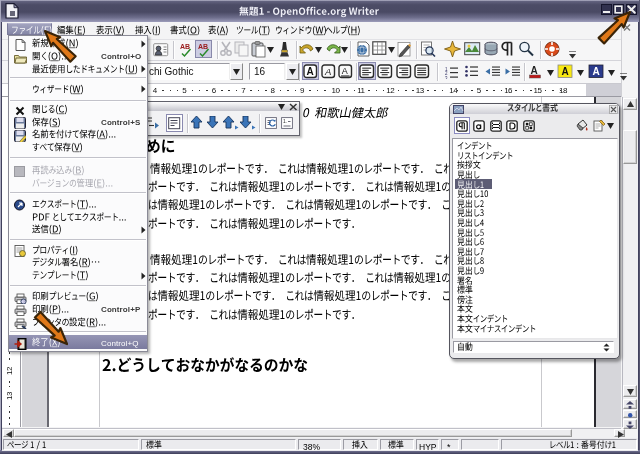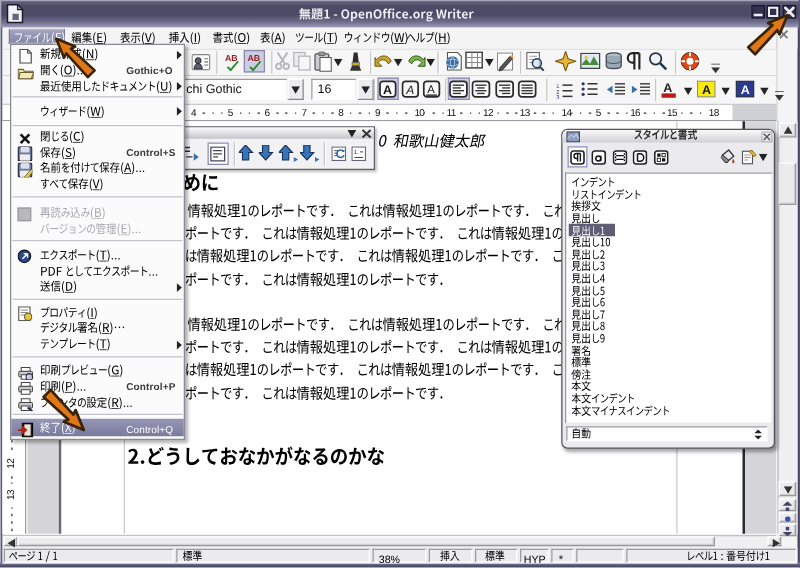--- a/index.html
+++ b/index.html
@@ -89,21 +89,21 @@
     <div class="abs" style="left:493.36px;top:89.5px;width:1.5px;height:1.5px;background:#333"></div>
     <div class="abs" style="left:500.72px;top:89.5px;width:1.5px;height:1.5px;background:#333"></div>
     <div class="abs" style="left:500.08px;top:85.5px;width:16px;text-align:center;font-size:8px;color:#111;letter-spacing:-0.5px">16</div>
     <div class="abs" style="left:515.44px;top:89.5px;width:1.5px;height:1.5px;background:#333"></div>
     <div class="abs" style="left:522.8px;top:89.5px;width:1.5px;height:1.5px;background:#333"></div>
     <div class="abs" style="left:530.16px;top:89.5px;width:1.5px;height:1.5px;background:#333"></div>
     <div class="abs" style="left:529.52px;top:85.5px;width:16px;text-align:center;font-size:8px;color:#111;letter-spacing:-0.5px">15</div>
     <div class="abs" style="left:544.88px;top:89.5px;width:1.5px;height:1.5px;background:#333"></div>
     <div class="abs" style="left:552.24px;top:89.5px;width:1.5px;height:1.5px;background:#333"></div>
     <div class="abs" style="left:559.6px;top:89.5px;width:1.5px;height:1.5px;background:#333"></div>
-    <div class="abs" style="left:558.96px;top:85.5px;width:16px;text-align:right;font-size:8px;color:#111;letter-spacing:-0.5px">18</div>
+    <div class="abs" style="left:558.96px;top:85.5px;width:16px;text-align:left;font-size:8px;color:#111;letter-spacing:-0.5px">18</div>
     <div class="abs" style="left:2px;top:97px;width:619px;height:330px;background:#fff"></div>
     <div class="abs" style="left:21.5px;top:97px;width:25.5px;height:330px;background:#d6d6da"></div>
     <div class="abs" style="left:596px;top:97px;width:25px;height:330px;background:#d6d6da"></div>
     <div class="abs" style="left:47px;top:97px;width:1.5px;height:330px;background:#6a6a72"></div>
     <div class="abs" style="left:594px;top:97px;width:2px;height:330px;background:#2a2a30"></div>
     <div class="abs" style="left:98.5px;top:97px;width:1px;height:330px;background:#c9c9cd"></div>
     <div class="abs" style="left:540.5px;top:97px;width:1px;height:330px;background:#c9c9cd"></div>
     <div class="abs" style="left:2px;top:97px;width:17.5px;height:330px;background:#fff"></div>
     <div class="abs" style="left:19.5px;top:97px;width:1.5px;height:330px;background:#9a9aa2"></div>
     <div class="abs" style="left:2px;top:366px;width:15px;height:10px;font-size:8px;color:#111;text-align:center;transform:rotate(-90deg);letter-spacing:-0.5px">12</div>
@@ -1012,21 +1012,21 @@
         <use href="#g29r100" x="2740"></use>
         <use href="#g2er100" x="3078"></use>
         <use href="#g2er100" x="3356"></use>
         <use href="#g2er100" x="3634"></use>
       </g>
     </svg>
     <svg class="abs" style="left:14px;top:52.6px" width="13" height="11">
       <path d="M0.5 2.5h4l1 1.5h7v6h-12z" fill="#e6dfa0" stroke="#6a6030" stroke-width="0.9"></path>
       <path d="M2 5h11l-2 5h-10z" fill="#efe9bc" stroke="#6a6030" stroke-width="0.9"></path>
     </svg>
-    <div class="abs" style="left:101px;top:52.3px;font-size:8px;font-weight:bold;letter-spacing:0.1px;color:#3a3a3a">Gothic+O</div>
+    <div class="abs" style="left:101px;top:52.3px;font-size:8px;font-weight:bold;letter-spacing:0.1px;color:#3a3a3a">Control+O</div>
     <svg style="position:absolute;left:30px;top:62.6px;overflow:visible" width="114" height="12">
       <g transform="translate(2,9.5) scale(0.0095)" fill="#000000">
         <use href="#g6700r88" x="0"></use>
         <use href="#g8fd1r88" x="880"></use>
         <use href="#g4f7fr88" x="1760"></use>
         <use href="#g7528r88" x="2640"></use>
         <use href="#g3057r82" x="3520"></use>
         <use href="#g305fr82" x="4300"></use>
         <use href="#g30c9r82" x="5080"></use>
         <use href="#g30adr82" x="5860"></use>

